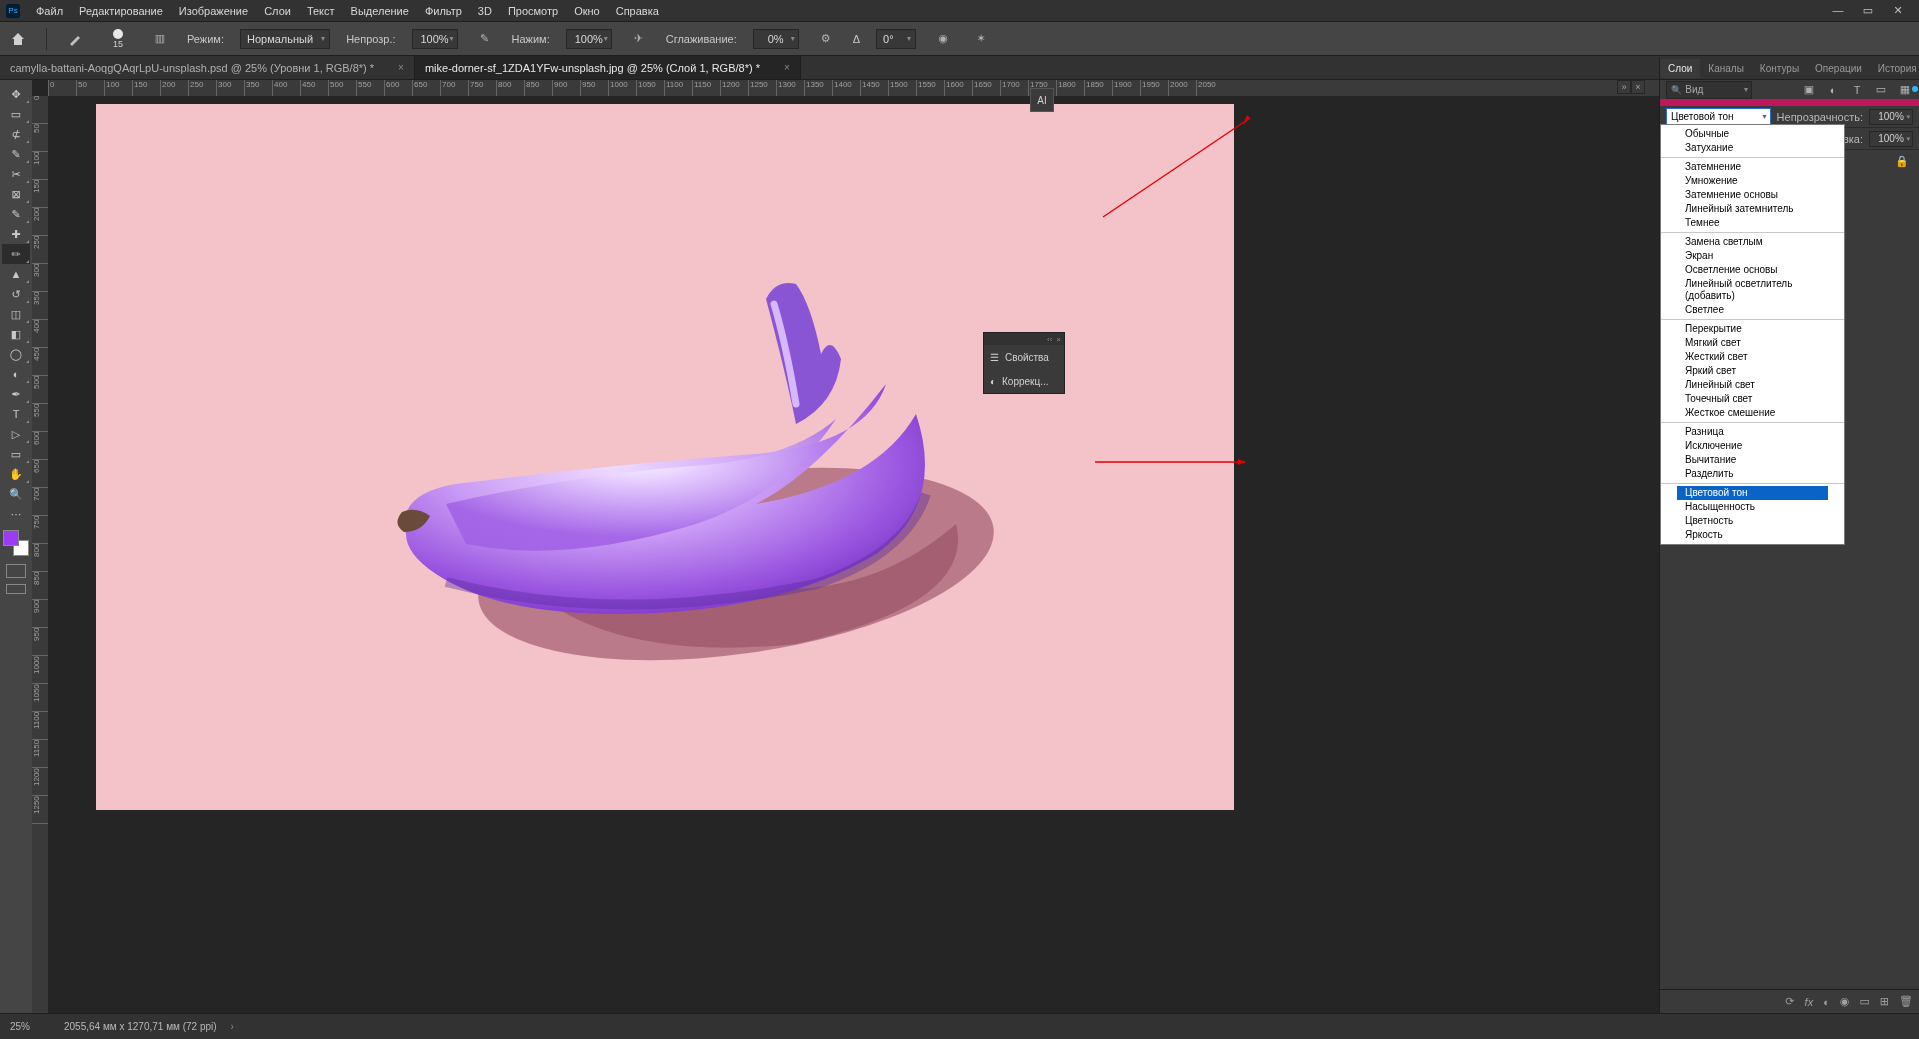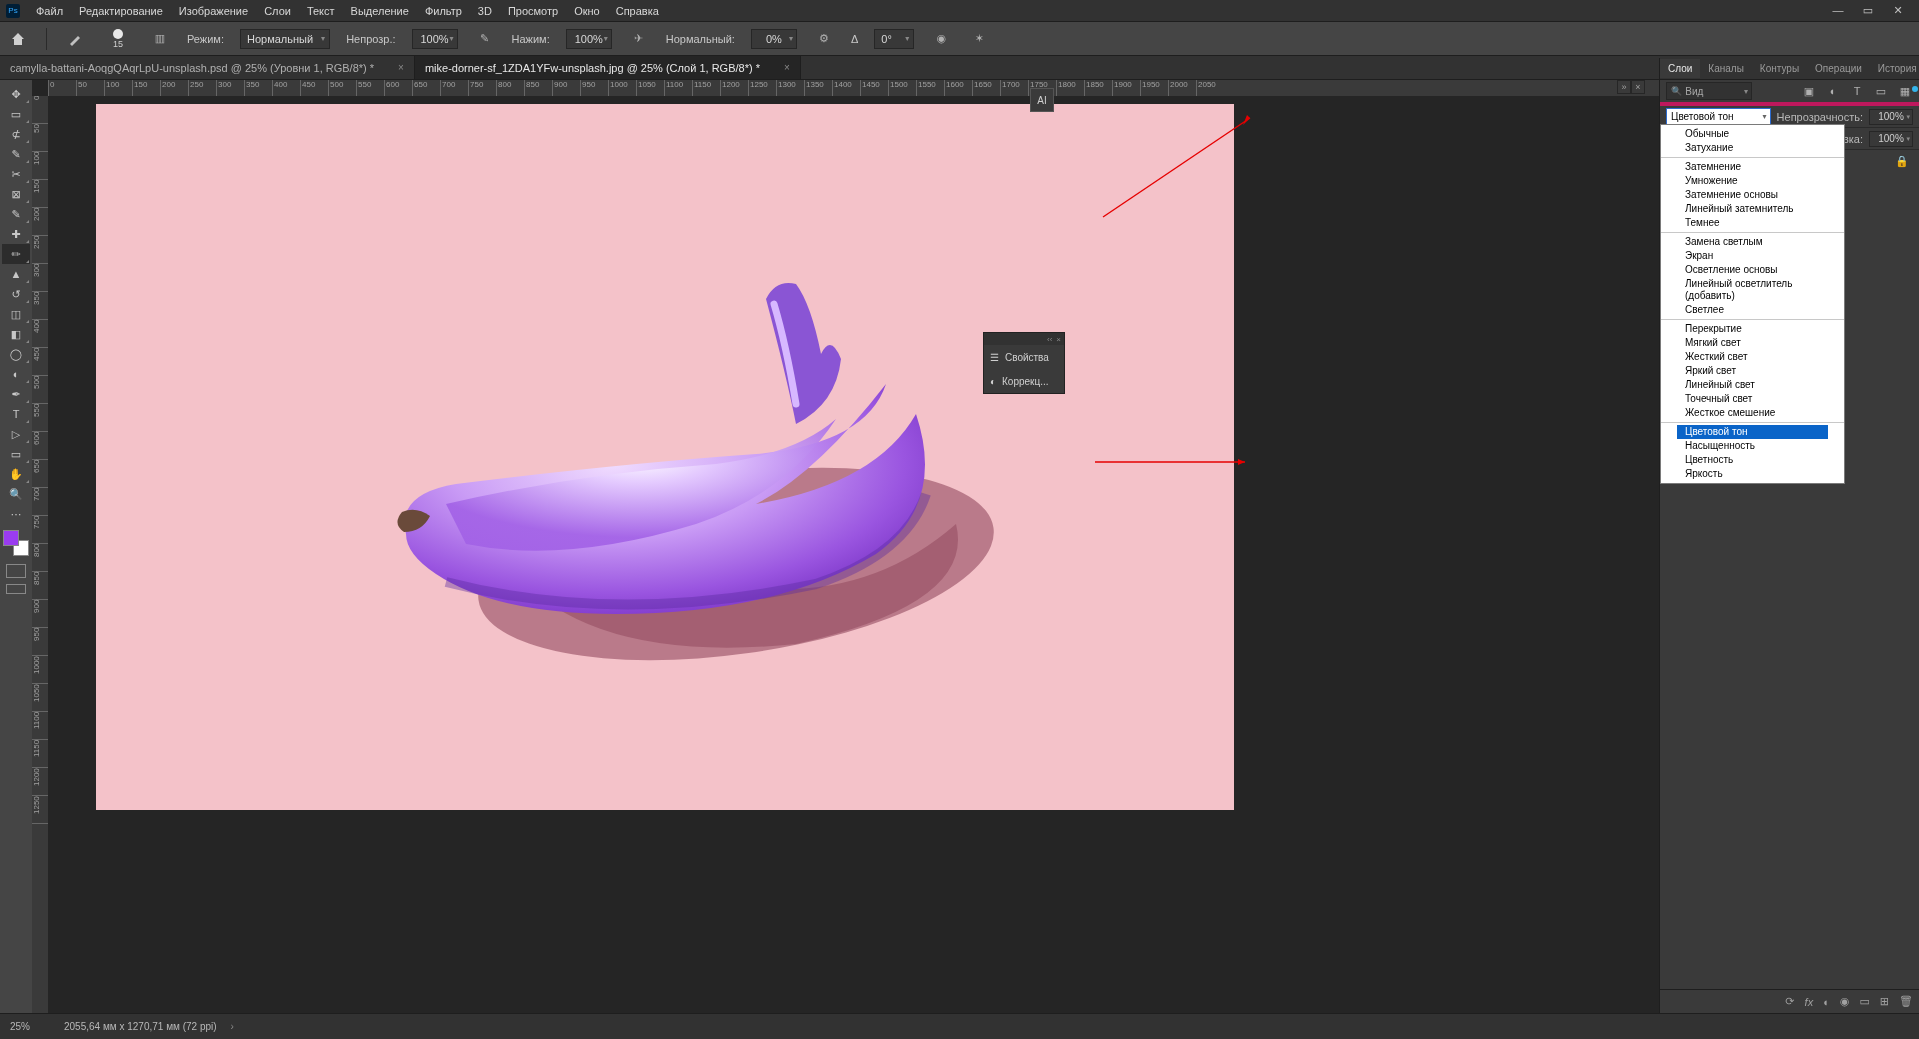--- a/index.html
+++ b/index.html
@@ -62,21 +62,21 @@
 .tools .swatch .fg { position:absolute; left:0; top:0; width:16px; height:16px; background:#9a3cf0; border:1px solid #888; z-index:2; }
 .tools .swatch .bg { position:absolute; right:0; bottom:0; width:16px; height:16px; background:#fff; border:1px solid #888; }
 .tools .qm { width:20px; height:14px; margin-top:8px; border:1px solid #888; }
 .tools .scr { width:20px; height:10px; margin-top:6px; border:1px solid #888; }
 
 
 .right { position:absolute; top:58px; right:0; width:260px; bottom:26px; background:#3a3a3a; border-left:1px solid #1e1e1e; display:flex; flex-direction:column; }
 .right .tabs { height:22px; background:#323232; display:flex; align-items:center; border-bottom:1px solid #1e1e1e; }
 .right .tabs .t { padding:4px 8px; color:#9a9a9a; font-size:10px; }
 .right .tabs .t.on { color:#e8e8e8; background:#3a3a3a; }
-.right .search { height:26px; display:flex; align-items:center; padding:0 6px; gap:8px; border-bottom:4px solid #be185d; }
+.right .search { height:26px; display:flex; align-items:center; padding:0 6px; gap:8px; border-bottom:7px solid #be185d; }
 .right .search .fld { flex:0 0 86px; height:18px; background:#323232; border:1px solid #262626; display:flex; align-items:center; padding:0 4px; color:#a8a8a8; font-size:10px; position:relative; }
 .right .search .fld::before{ content:"🔍"; font-size:9px; margin-right:3px; opacity:.6; }
 .right .search .fld::after { content:"▾"; position:absolute; right:3px; font-size:8px; color:#888; }
 .right .search .ic { width:16px; height:16px; display:flex; align-items:center; justify-content:center; color:#b0b0b0; font-size:11px; }
 .right .blend { height:22px; display:flex; align-items:center; padding:0 6px; gap:6px; border-bottom:1px solid #2a2a2a; }
 .right .blend .dd { flex:1; height:18px; background:#fff; border:1px solid #2b6bcf; color:#000; font-size:10px; display:flex; align-items:center; padding:0 4px; position:relative; }
 .right .blend .dd::after { content:"▾"; position:absolute; right:3px; font-size:8px; color:#666; }
 .right .blend .lbl, .right .fill .lbl { font-size:11px; color:#b8b8b8; }
 .right .blend .pct, .right .fill .pct { width:44px; height:16px; background:#383838; border:1px solid #262626; color:#d0d0d0; font-size:10px; display:flex; align-items:center; justify-content:center; position:relative; }
 .right .blend .pct::after, .right .fill .pct::after { content:"▾"; position:absolute; right:2px; font-size:7px; color:#888; }
@@ -142,21 +142,21 @@
   </div>
   <div class="icbtn">▥</div>
   <div class="lbl">Режим:</div>
   <div class="sel">Нормальный</div>
   <div class="lbl">Непрозр.:</div>
   <div class="pct">100%</div>
   <div class="icbtn">✎</div>
   <div class="lbl">Нажим:</div>
   <div class="pct">100%</div>
   <div class="icbtn">✈</div>
-  <div class="lbl">Нормальный:</div>
+  <div class="lbl">Сглаживание:</div>
   <div class="pct">0%</div>
   <div class="icbtn">⚙</div>
   <div class="lbl">Δ</div>
   <div class="sel" style="min-width:40px">0°</div>
   <div class="icbtn">◉</div>
   <div class="icbtn">✶</div>
   <div class="right">
     <span class="icbtn">🔍</span>
     <span class="icbtn">▦</span>
     <span class="icbtn">▭</span>
@@ -402,20 +402,26 @@
       <div class="grp">
         <div class="opt">Перекрытие</div>
         <div class="opt">Мягкий свет</div>
         <div class="opt">Жесткий свет</div>
         <div class="opt">Яркий свет</div>
         <div class="opt">Линейный свет</div>
         <div class="opt">Точечный свет</div>
         <div class="opt">Жесткое смешение</div>
       </div>
       <div class="grp">
+        <div class="opt">Разница</div>
+        <div class="opt">Исключение</div>
+        <div class="opt">Вычитание</div>
+        <div class="opt">Разделить</div>
+      </div>
+      <div class="grp">
         <div class="opt sel">Цветовой тон</div>
         <div class="opt">Насыщенность</div>
         <div class="opt">Цветность</div>
         <div class="opt">Яркость</div>
       </div>
     </div>
 
   <div class="layerarea"></div>
 
   <div class="bottom">

